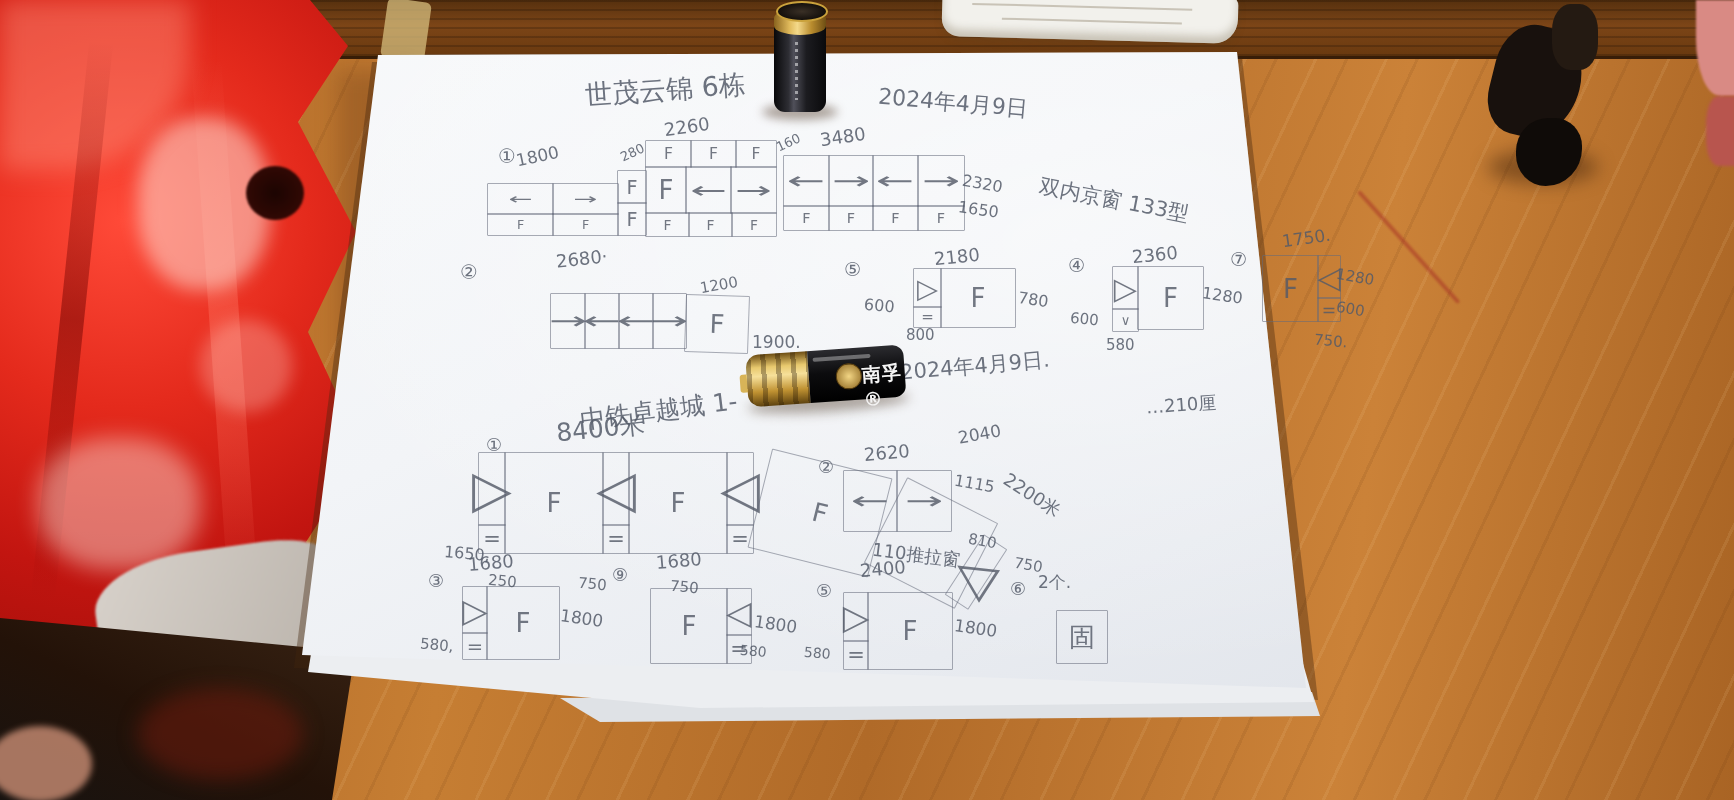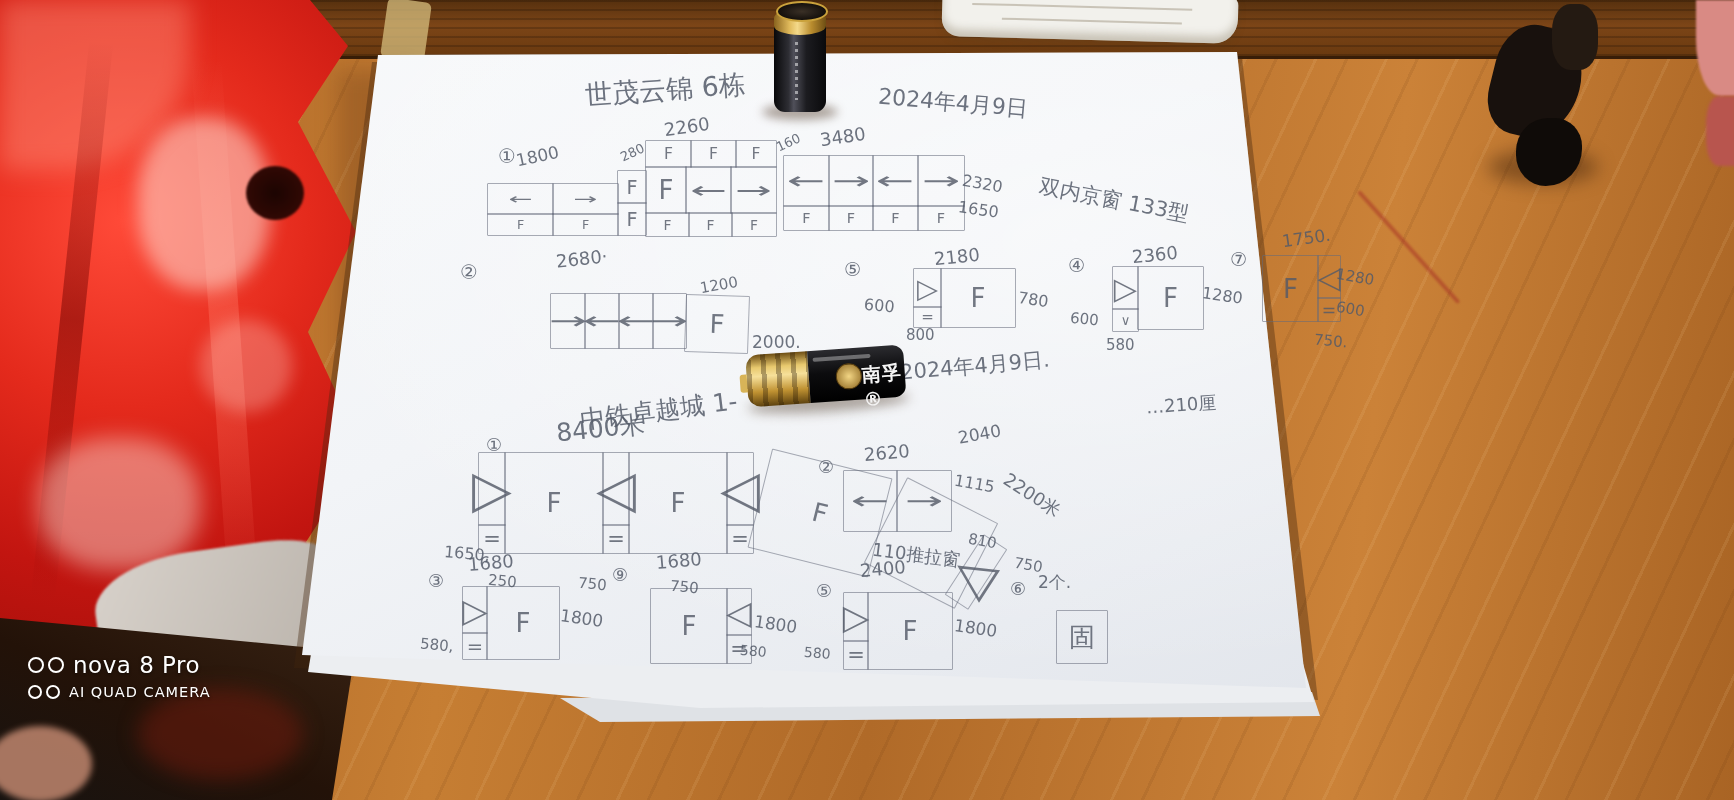--- a/index.html
+++ b/index.html
@@ -336,21 +336,21 @@
       <div class="slabel" style="left: 516px; top: 148px; font-size: 17px; transform: rotate(-12deg);">1800</div>
       <div class="slabel" style="left: 664px; top: 118px; font-size: 18px; transform: rotate(-8deg);">2260</div>
       <div class="slabel" style="left: 620px; top: 146px; font-size: 13px; transform: rotate(-25deg);">280</div>
       <div class="slabel" style="left: 776px; top: 136px; font-size: 13px; transform: rotate(-25deg);">160</div>
       <div class="slabel" style="left: 820px; top: 128px; font-size: 18px; transform: rotate(-8deg);">3480</div>
       <div class="slabel" style="left: 962px; top: 176px; font-size: 16px; transform: rotate(10deg);">2320</div>
       <div class="slabel" style="left: 958px; top: 202px; font-size: 16px; transform: rotate(8deg);">1650</div>
       <div class="slabel" style="left: 460px; top: 262px; font-size: 20px;">②</div>
       <div class="slabel" style="left: 556px; top: 250px; font-size: 18px; transform: rotate(-6deg);">2680·</div>
       <div class="slabel" style="left: 700px; top: 278px; font-size: 15px; transform: rotate(-10deg);">1200</div>
-      <div class="slabel" style="left: 752px; top: 334px; font-size: 17px;">2000.</div>
+      <div class="slabel" style="left: 752px; top: 334px; font-size: 17px;">1900.</div>
       <div class="slabel" style="left: 844px; top: 260px; font-size: 19px;">⑤</div>
       <div class="slabel" style="left: 934px; top: 248px; font-size: 18px; transform: rotate(-6deg);">2180</div>
       <div class="slabel" style="left: 864px; top: 298px; font-size: 16px; transform: rotate(5deg);">600</div>
       <div class="slabel" style="left: 906px; top: 328px; font-size: 15px;">800</div>
       <div class="slabel" style="left: 1018px; top: 292px; font-size: 16px; transform: rotate(8deg);">780</div>
       <div class="slabel" style="left: 1068px; top: 256px; font-size: 19px;">④</div>
       <div class="slabel" style="left: 1132px; top: 246px; font-size: 18px; transform: rotate(-6deg);">2360</div>
       <div class="slabel" style="left: 1070px; top: 312px; font-size: 15px; transform: rotate(5deg);">600</div>
       <div class="slabel" style="left: 1106px; top: 338px; font-size: 15px;">580</div>
       <div class="slabel" style="left: 1202px; top: 288px; font-size: 16px; transform: rotate(8deg);">1280</div>
@@ -407,29 +407,13 @@
   <div class="abs bat-lie">
     <div class="abs bl-shadow"></div>
     <div class="abs bl-nub"></div>
     <div class="abs bl-gold"></div>
     <div class="abs bl-label"></div>
     <div class="abs bl-spec"></div>
     <div class="abs bl-ring"></div>
     <div class="abs bl-brand">南孚®</div>
   </div>
 
-  <div class="abs wm">
-    <div class="wm-row">
-      <span class="wm-ico">
-          <b></b>
-          <b></b>
-        </span>
-      <span class="wm1">nova 8 Pro</span>
-    </div>
-    <div class="wm-row small">
-      <span class="wm-ico">
-          <b></b>
-          <b></b>
-        </span>
-      <span class="wm2">AI QUAD CAMERA</span>
-    </div>
-  </div>
 </div>
 
 </body></html>

